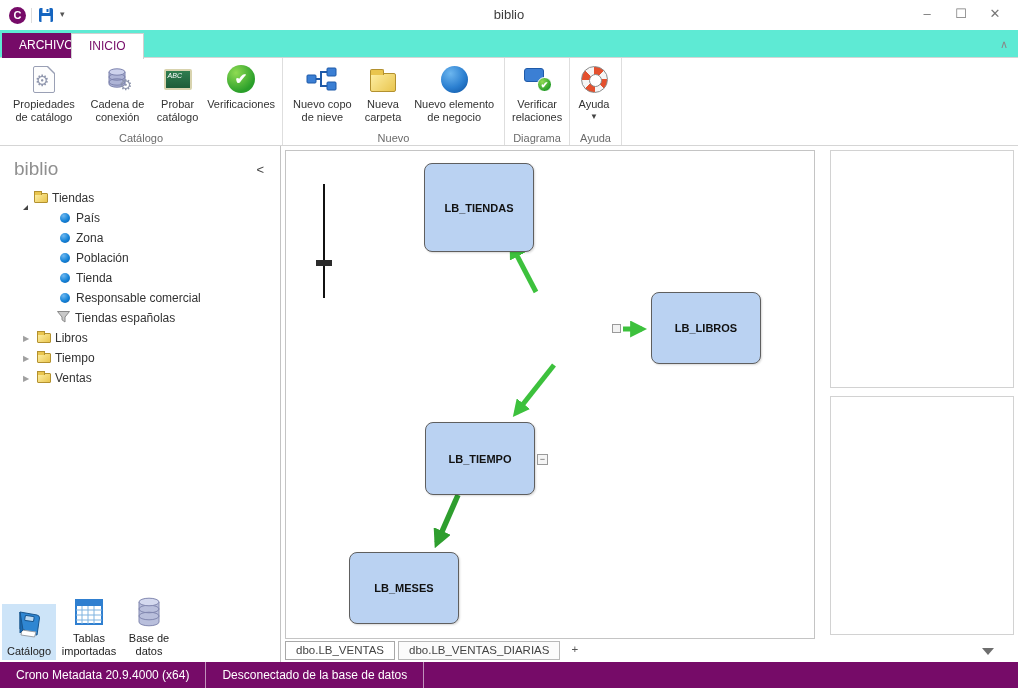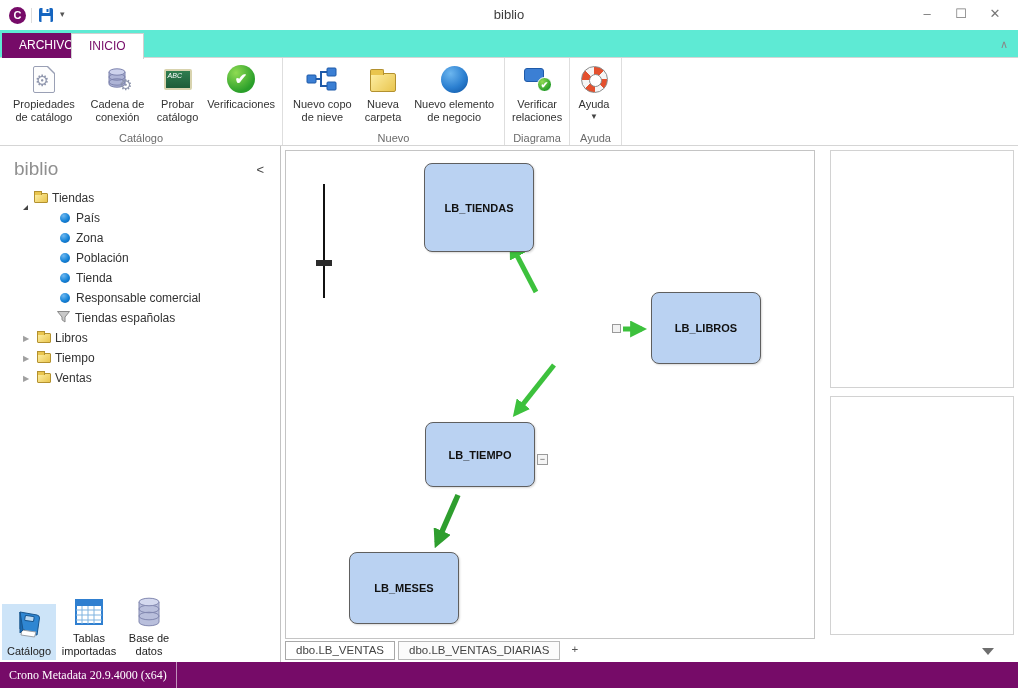--- a/index.html
+++ b/index.html
@@ -100,21 +100,21 @@
   .canvas { position:absolute; left:285px; top:150px; width:530px; height:489px; background:#fff;
     border:1px solid #c4c4c4; }
   .node { position:absolute; border:1.5px solid #5f5f5f; border-radius:8px; display:flex;
     align-items:center; justify-content:center; font-size:11px; font-weight:bold; color:#111;
     box-shadow:1px 1px 2px rgba(0,0,0,0.15); }
   .node.blue { background:#BAD2F2; }
   .node.red  { background:#F2604A; }
   .n-tiendas { left:138px; top:12px;  width:110px; height:89px; }
   .n-ventas  { left:214px; top:141px; width:110px; height:73px; }
   .n-libros  { left:365px; top:141px; width:110px; height:72px; }
-  .n-tiempo  { left:139px; top:271px; width:110px; height:65px; }
+  .n-tiempo  { left:139px; top:271px; width:110px; height:73px; }
   .n-meses   { left:63px;  top:401px; width:110px; height:72px; }
   .arrows { position:absolute; left:0; top:0; width:530px; height:489px; pointer-events:none; }
   .link-square { position:absolute; left:326px; top:173px; width:9px; height:9px;
     background:#f2f2f2; border:1px solid #9a9a9a; }
   .expander { position:absolute; left:251px; top:303px; width:11px; height:11px; background:#f5f5f5;
     border:1px solid #9a9a9a; font-size:9px; line-height:9px; text-align:center; color:#555; }
   .zoom-track { position:absolute; left:37px; top:33px; width:2px; height:114px; background:#111; }
   .zoom-thumb { position:absolute; left:30px; top:109px; width:16px; height:6px; background:#2b2b2b; }
 
   
@@ -126,21 +126,21 @@
     border-left:6px solid transparent; border-right:6px solid transparent; border-top:7px solid #6e6e6e; }
 
   
   .rpanel { position:absolute; left:830px; width:184px; background:#fff; border:1px solid #d2d2d2; }
   .rpanel.p1 { top:150px; height:238px; }
   .rpanel.p2 { top:396px; height:239px; }
 
   
   .statusbar { position:absolute; left:0; top:662px; width:100%; height:26px; background:#760B68;
     color:#fff; display:flex; align-items:stretch; font-size:12px; }
-  .sseg { display:flex; align-items:center; padding:0 9px; border-right:1px solid rgba(255,255,255,0.55); white-space:nowrap;font-family:Liberation Serif, serif; }
+  .sseg { display:flex; align-items:center; padding:0 16px; border-right:1px solid rgba(255,255,255,0.55); white-space:nowrap; }
 </style>
 </head>
 <body>
 
 <div class="win">
 
   <div class="titlebar">
     <div class="app-logo">C</div>
     <div class="qat-divider"></div>
     <div class="save-icon">
@@ -384,15 +384,16 @@
     <div class="dtab alt">dbo.LB_VENTAS_DIARIAS</div>
     <div class="dtab-add">+</div>
   </div>
   <div class="tablist-caret"></div>
 
   <div class="rpanel p1"></div>
   <div class="rpanel p2"></div>
 
   <div class="statusbar">
     <div class="sseg">Crono Metadata 20.9.4000 (x64)</div>
+    <div class="sseg">Desconectado de la base de datos</div>
   </div>
 
 </div>
 
 </body></html>

